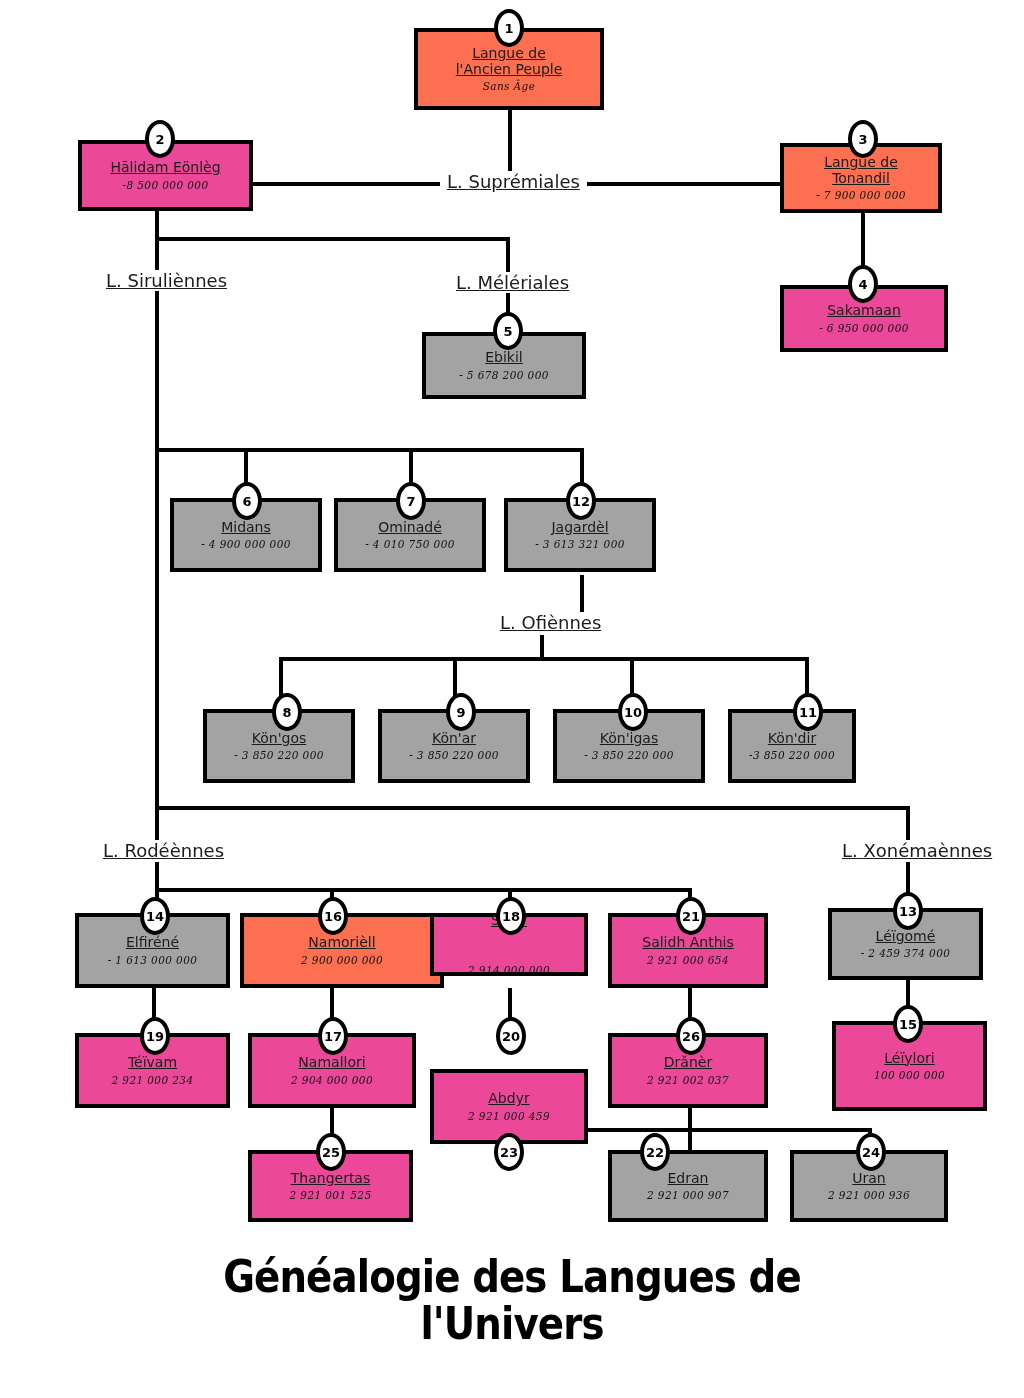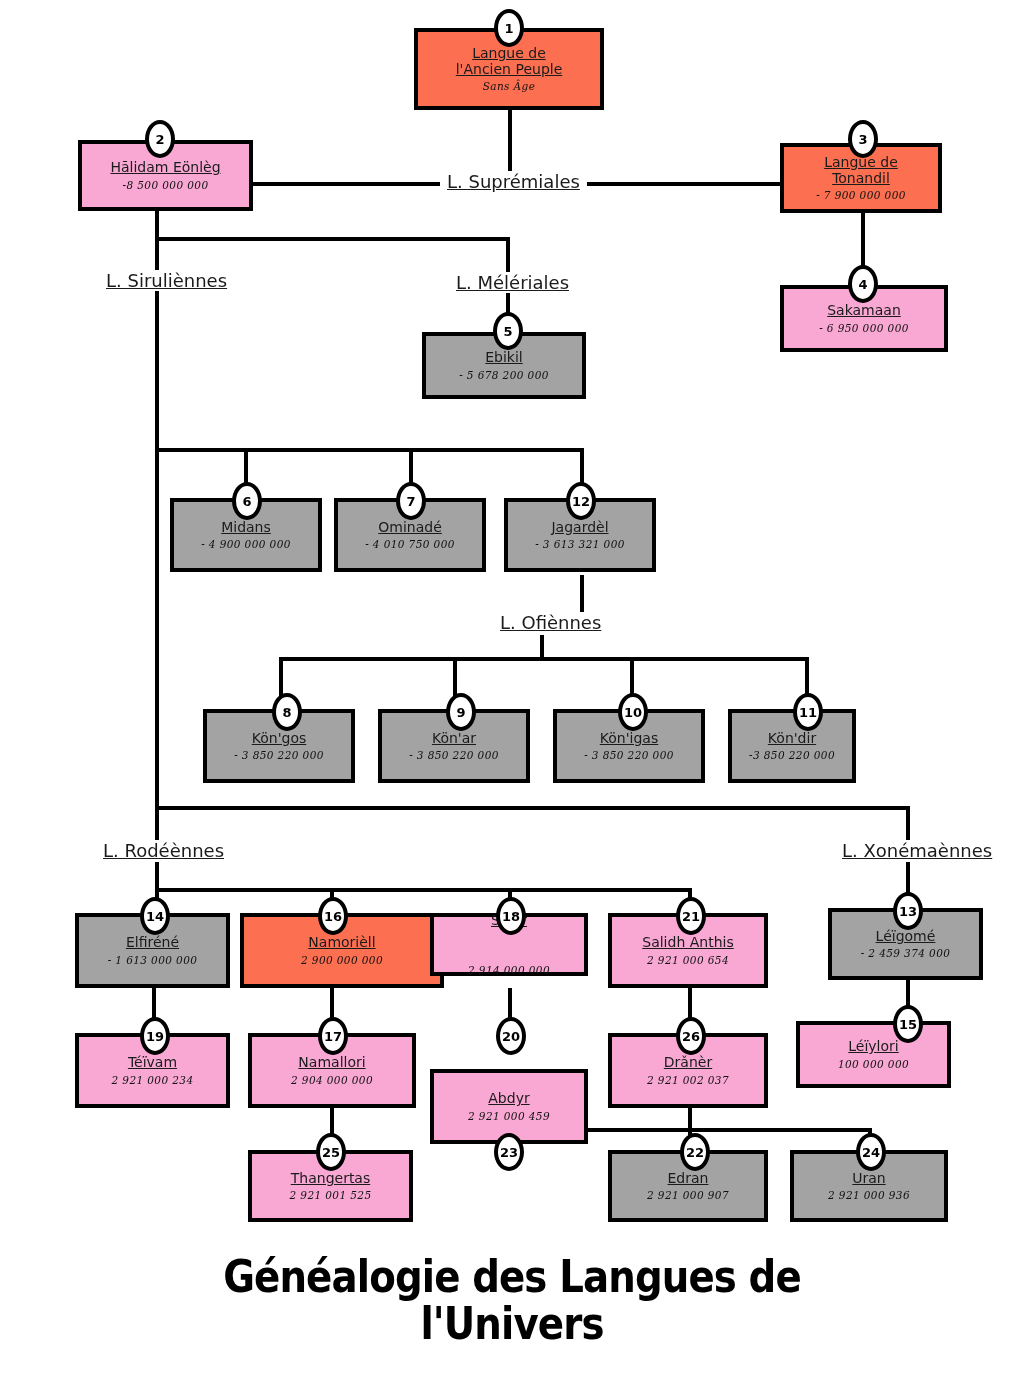--- a/index.html
+++ b/index.html
@@ -12,21 +12,21 @@
   .ln.v{width:4px;}
 
   
   .node{position:absolute;border:4px solid #000000;box-sizing:border-box;
         display:flex;flex-direction:column;align-items:center;justify-content:center;}
   .node .nm{font-family:"DejaVu Sans", sans-serif;font-size:14px;color:#1b1b1b;
             text-decoration:underline;line-height:1.12;text-align:center;white-space:pre-line;}
   .node .yr{font-family:"DejaVu Serif", serif;font-style:italic;font-size:10.5px;color:#111;
             margin-top:3px;letter-spacing:.4px;text-align:center;}
   .node.red{background:#FC6F51;}
-  .node.grn{background:#f9a8d4;}
+  .node.grn{background:#ec4899;}
   .node.yel{background:#a3a3a3;}
 
   
   .bub{position:absolute;width:30px;height:38px;border:4px solid #000000;border-radius:50%;
        background:#ffffff;display:flex;align-items:center;justify-content:center;
        box-sizing:border-box;z-index:7;}
   .bub span{font-family:"DejaVu Sans", sans-serif;font-weight:bold;font-size:13px;color:#000;line-height:1;}
 
   
   .blab{position:absolute;font-family:"DejaVu Sans", sans-serif;font-size:18px;color:#1b1b1b;
@@ -264,21 +264,21 @@
     </div>
 
   <div class="node grn" style="left:608px;top:1033px;width:160px;height:75px;">
     <div class="nm">Drǎnèr</div>
     <div class="yr">2 921 002 037</div>
   </div>
   <div class="bub" style="left:676px;top:1017px;">
       <span>26</span>
     </div>
 
-  <div class="node grn" style="left:796px;top:1021px;width:155px;height:67px;">
+  <div class="node grn" style="left:832px;top:1021px;width:155px;height:90px;">
     <div class="nm">Léïylori</div>
     <div class="yr">100 000 000</div>
   </div>
   <div class="bub" style="left:893px;top:1005px;">
       <span>15</span>
     </div>
 
   <div class="node grn" style="left:248px;top:1150px;width:165px;height:72px;">
     <div class="nm">Thangertas</div>
     <div class="yr">2 921 001 525</div>
@@ -288,21 +288,21 @@
     </div>
 
   <div class="bub" style="left:494px;top:1133px;">
       <span>23</span>
     </div>
 
   <div class="node yel" style="left:608px;top:1150px;width:160px;height:72px;">
     <div class="nm">Edran</div>
     <div class="yr">2 921 000 907</div>
   </div>
-  <div class="bub" style="left:680px;top:1133px;justify-content:center;">
+  <div class="bub" style="left:640px;top:1133px;justify-content:center;">
       <span>22</span>
     </div>
 
   <div class="node yel" style="left:790px;top:1150px;width:158px;height:72px;">
     <div class="nm">Uran</div>
     <div class="yr">2 921 000 936</div>
   </div>
   <div class="bub" style="left:856px;top:1133px;">
       <span>24</span>
     </div>

